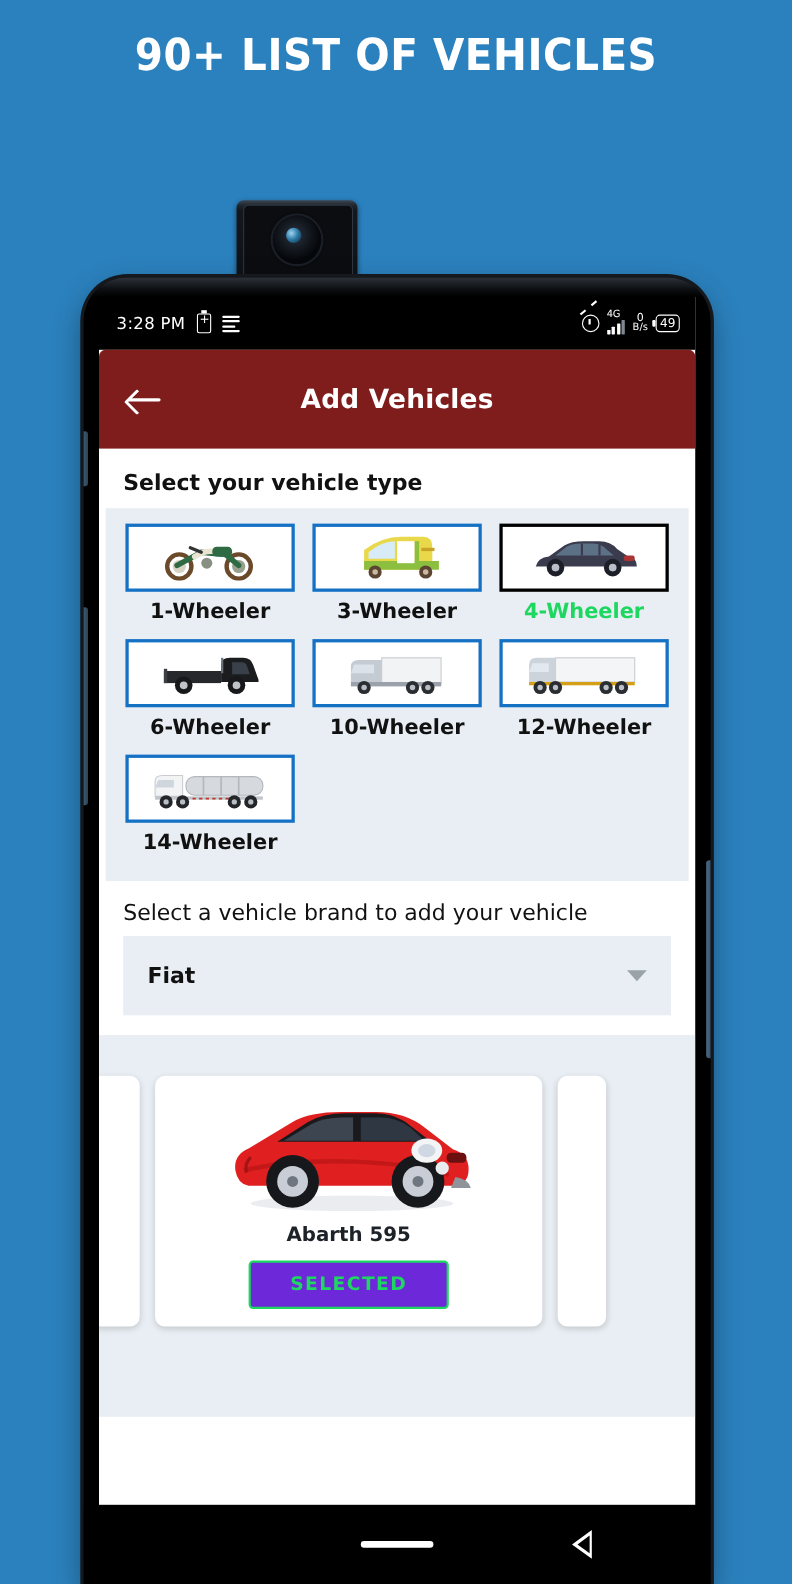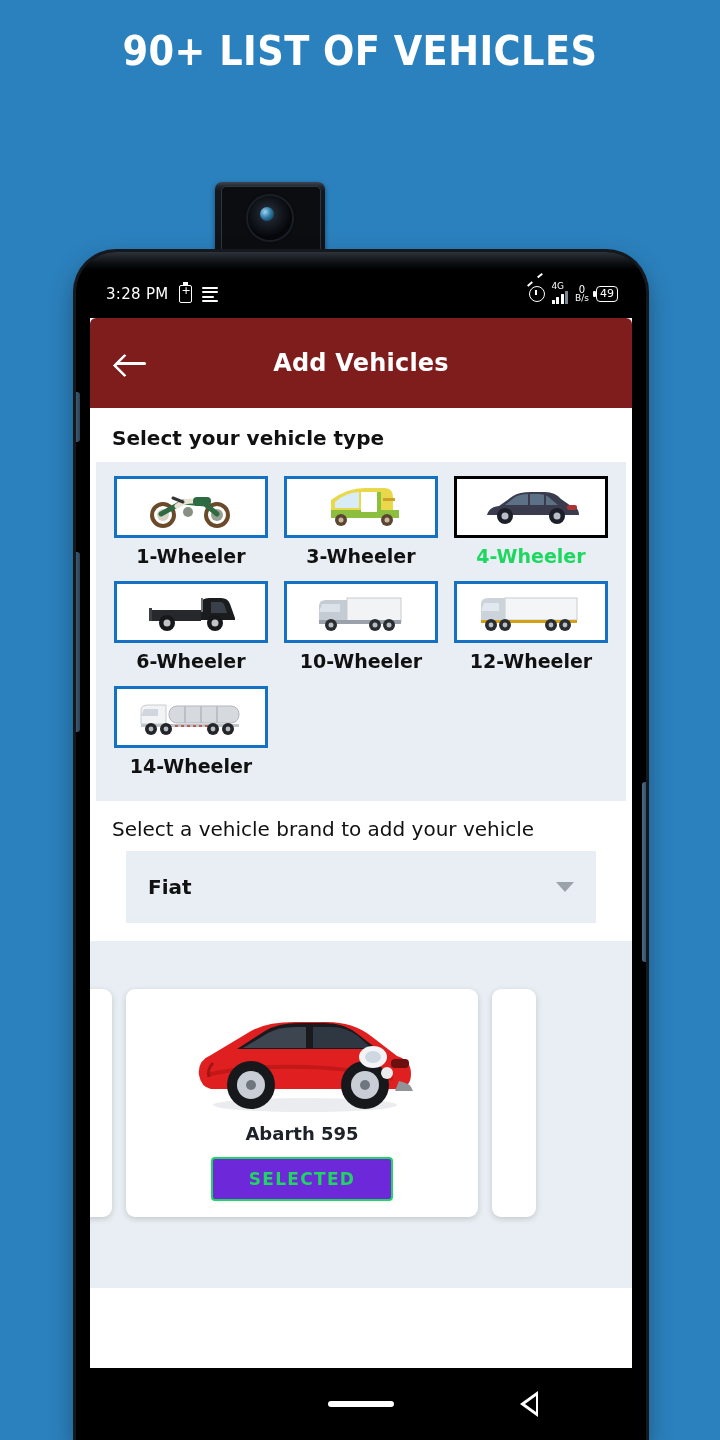--- a/index.html
+++ b/index.html
@@ -165,21 +165,21 @@
   }
   .type-item.selected .type-label{ color:#1ed760; }
   .type-thumb svg{ display:block; }
 
   .brand-head{
     font-size:20px; font-weight:normal; color:#111;
     font-family:"DejaVu Sans", sans-serif;
     padding:16px 0 10px 22px;
   }
   .dropdown{
-    margin:0 36px; height:72px; background:#e8eef3;
+    margin:0 22px; height:72px; background:#e8eef3;
     display:flex; align-items:center; justify-content:space-between;
     padding:16px 22px;
     cursor:pointer;
   }
   .dropdown-value{
     font-size:20px; font-weight:bold; color:#111;
     font-family:"DejaVu Sans", sans-serif;
   }
   .chev{
     width:0;height:0;border-left:9px solid transparent;border-right:9px solid transparent;border-top:10px solid #9aa3aa;
@@ -193,22 +193,22 @@
     display:flex; align-items:center; gap:16px; padding:0 22px;
     box-shadow:0 1px 4px rgba(0,0,0,.14);
   }
   .search-icon{
     width:20px;height:20px;border:2.5px solid #3d4349;border-radius:50%;position:relative;flex:none;
   }
   .search-icon:after{content:"";position:absolute;right:-7px;bottom:-4px;width:10px;height:2.5px;background:#3d4349;transform:rotate(45deg);border-radius:2px;}
   .search-placeholder{ color:#8d9399; font-size:20px; font-weight:bold; font-family:"DejaVu Sans", sans-serif;}
 
   .cards-row{
-    margin-top:14px; display:flex; align-items:flex-end; gap:14px;
-    padding-left:0; height:250px;
+    margin-top:14px; display:flex; align-items:center; gap:14px;
+    padding-left:15px; height:250px;
   }
   .veh-card{
     background:#fff; border-radius:9px;
     box-shadow:0 2px 6px rgba(0,0,0,.16);
     flex:none;
   }
   .veh-card.peek{ width:44px; height:228px; }
   .veh-card.peek.left{ margin-left:-22px; }
   .veh-card.main{ width:352px; height:228px; padding:10px 0 0 0; text-align:center; }
   .veh-img{ height:122px; display:flex;align-items:center;justify-content:center; }

